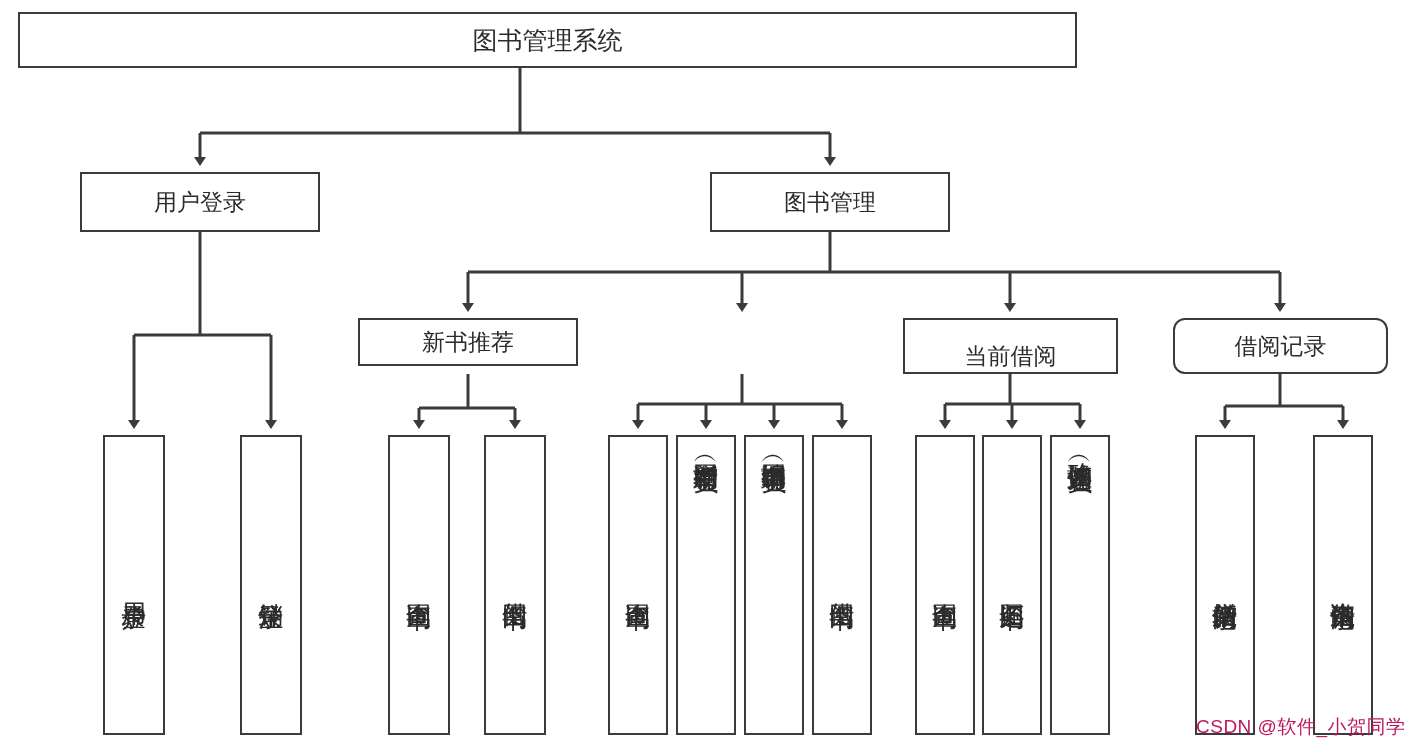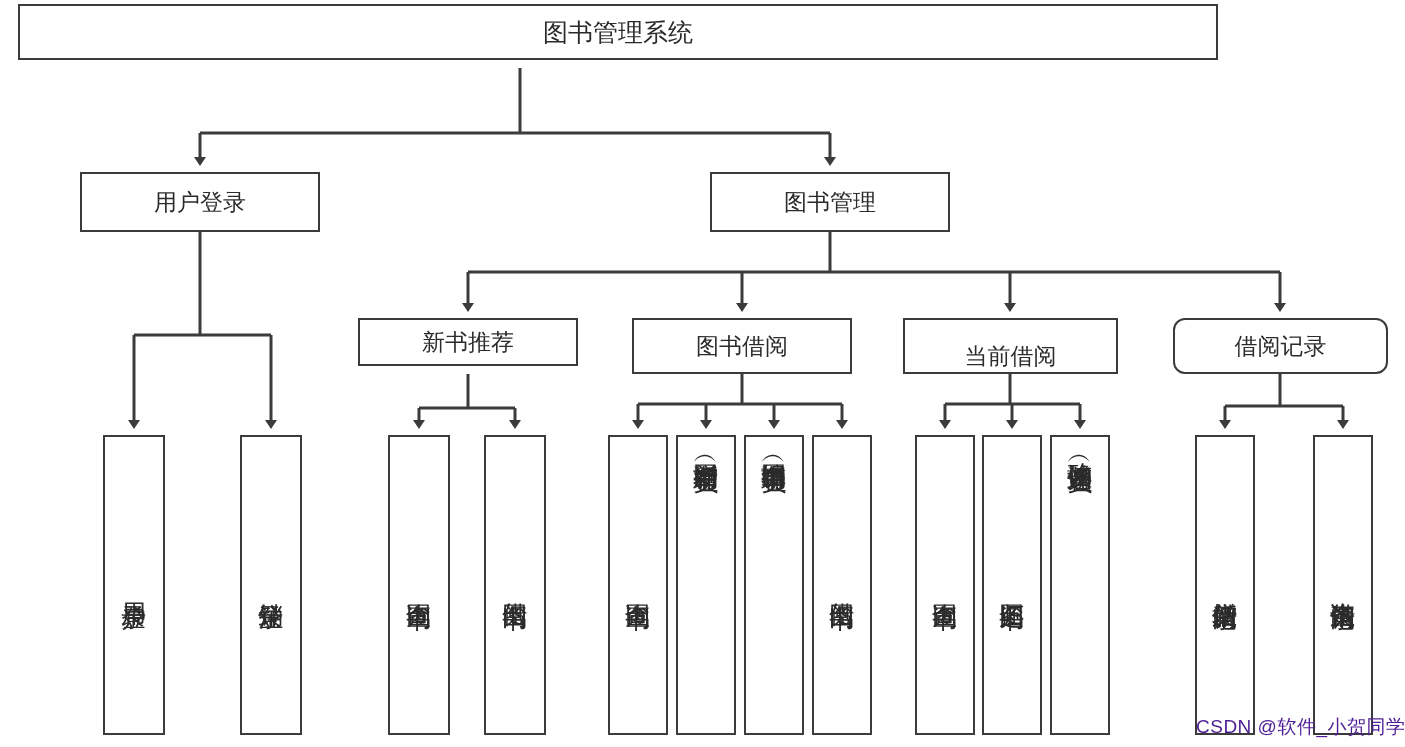--- a/index.html
+++ b/index.html
@@ -54,21 +54,21 @@
     letter-spacing: 1px;
     white-space: nowrap;
     color: #2b2b2b;
   }
   .node.leaf.top-align {
     align-items: flex-start;
   }
   .watermark {
     position: absolute;
     font-size: 19px;
-    color: #4c1d95;
+    color: #be185d;
     white-space: nowrap;
     letter-spacing: 0.5px;
   }
 </style>
 </head>
 <body>
 
 <div id="canvas">
 
   <svg class="connectors" viewBox="0 0 1405 747" xmlns="http://www.w3.org/2000/svg">
@@ -115,36 +115,33 @@
       <path d="M1012,404 L1012,421" marker-end="url(#arw)"></path>
       <path d="M1080,404 L1080,421" marker-end="url(#arw)"></path>
 
       <path d="M1280,374 L1280,406"></path>
       <path d="M1225,406 L1343,406"></path>
       <path d="M1225,406 L1225,421" marker-end="url(#arw)"></path>
       <path d="M1343,406 L1343,421" marker-end="url(#arw)"></path>
     </g>
   </svg>
 
-  <div class="node root" style="left:18px; top:4px; width:1200px; height:56px;">
+  <div class="node root" style="left:18px; top:12px; width:1059px; height:56px;">
     <span>图书管理系统</span>
   </div>
 
   <div class="node level2" style="left:80px; top:172px; width:240px; height:60px;">
     <span>用户登录</span>
   </div>
   <div class="node level2" style="left:710px; top:172px; width:240px; height:60px;text-align:right;">
     <span>图书管理</span>
   </div>
 
   <div class="node level2" style="left:358px; top:318px; width:220px; height:48px;">
     <span>新书推荐</span>
-  </div>
-  <div class="node level2" style="left:632px; top:318px; width:220px; height:56px;">
-    <span>图书借阅</span>
   </div>
   <div class="node level2" style="left:903px; top:318px; width:215px; height:56px;align-items:flex-end;">
     <span>当前借阅</span>
   </div>
   <div class="node level2" style="left:1173px; top:318px; width:215px; height:56px;border-radius:12px;">
     <span>借阅记录</span>
   </div>
 
   <div class="node leaf" style="left:103px; top:435px; width:62px; height:300px;">
     <span class="vtext">用户登录</span>

